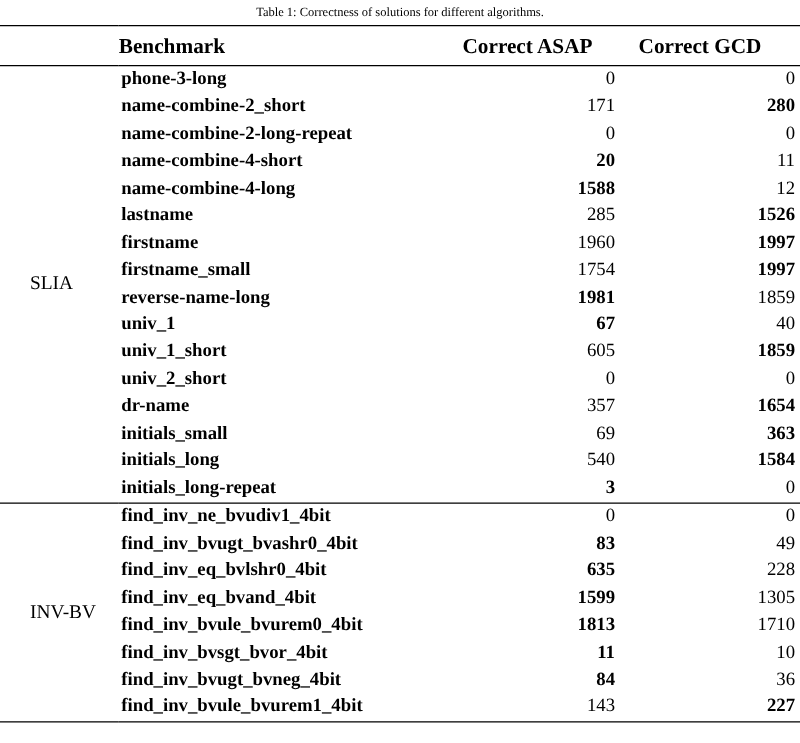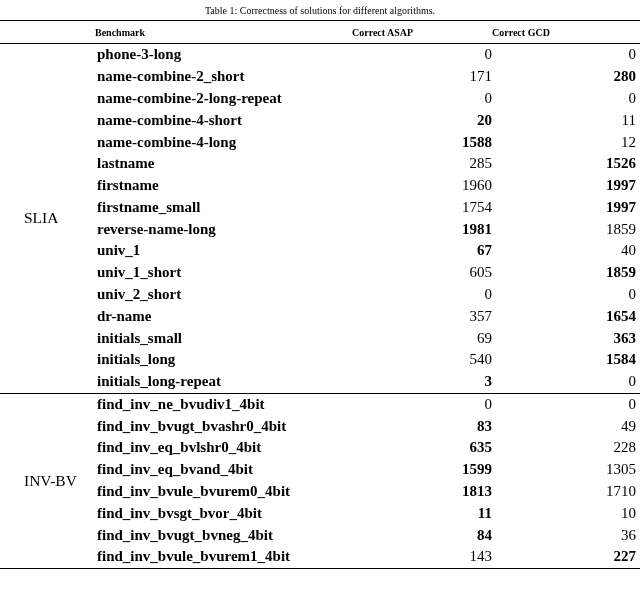--- a/index.html
+++ b/index.html
@@ -28,27 +28,27 @@
   }
   col.c-group { width: 95px; }
   col.c-bench { width: 257px; }
   col.c-asap  { width: 140px; }
   col.c-gcd   { width: 148px; }
 
   thead tr {
     border-bottom: 1.2px solid #000;
   }
   thead th {
-    font-size: 10px;
+    font-size: 17px;
     font-weight: bold;
     padding: 6px 0 5px 0;
     text-align: left;
   }
   thead th.num {
-    text-align: left;
+    text-align: center;
   }
   thead th.num.gcd { padding-right: 12px; }
 
   tbody {
     border-top: 1.2px solid #000;
   }
   tbody:first-of-type {
     border-top: none;
   }
   td {

